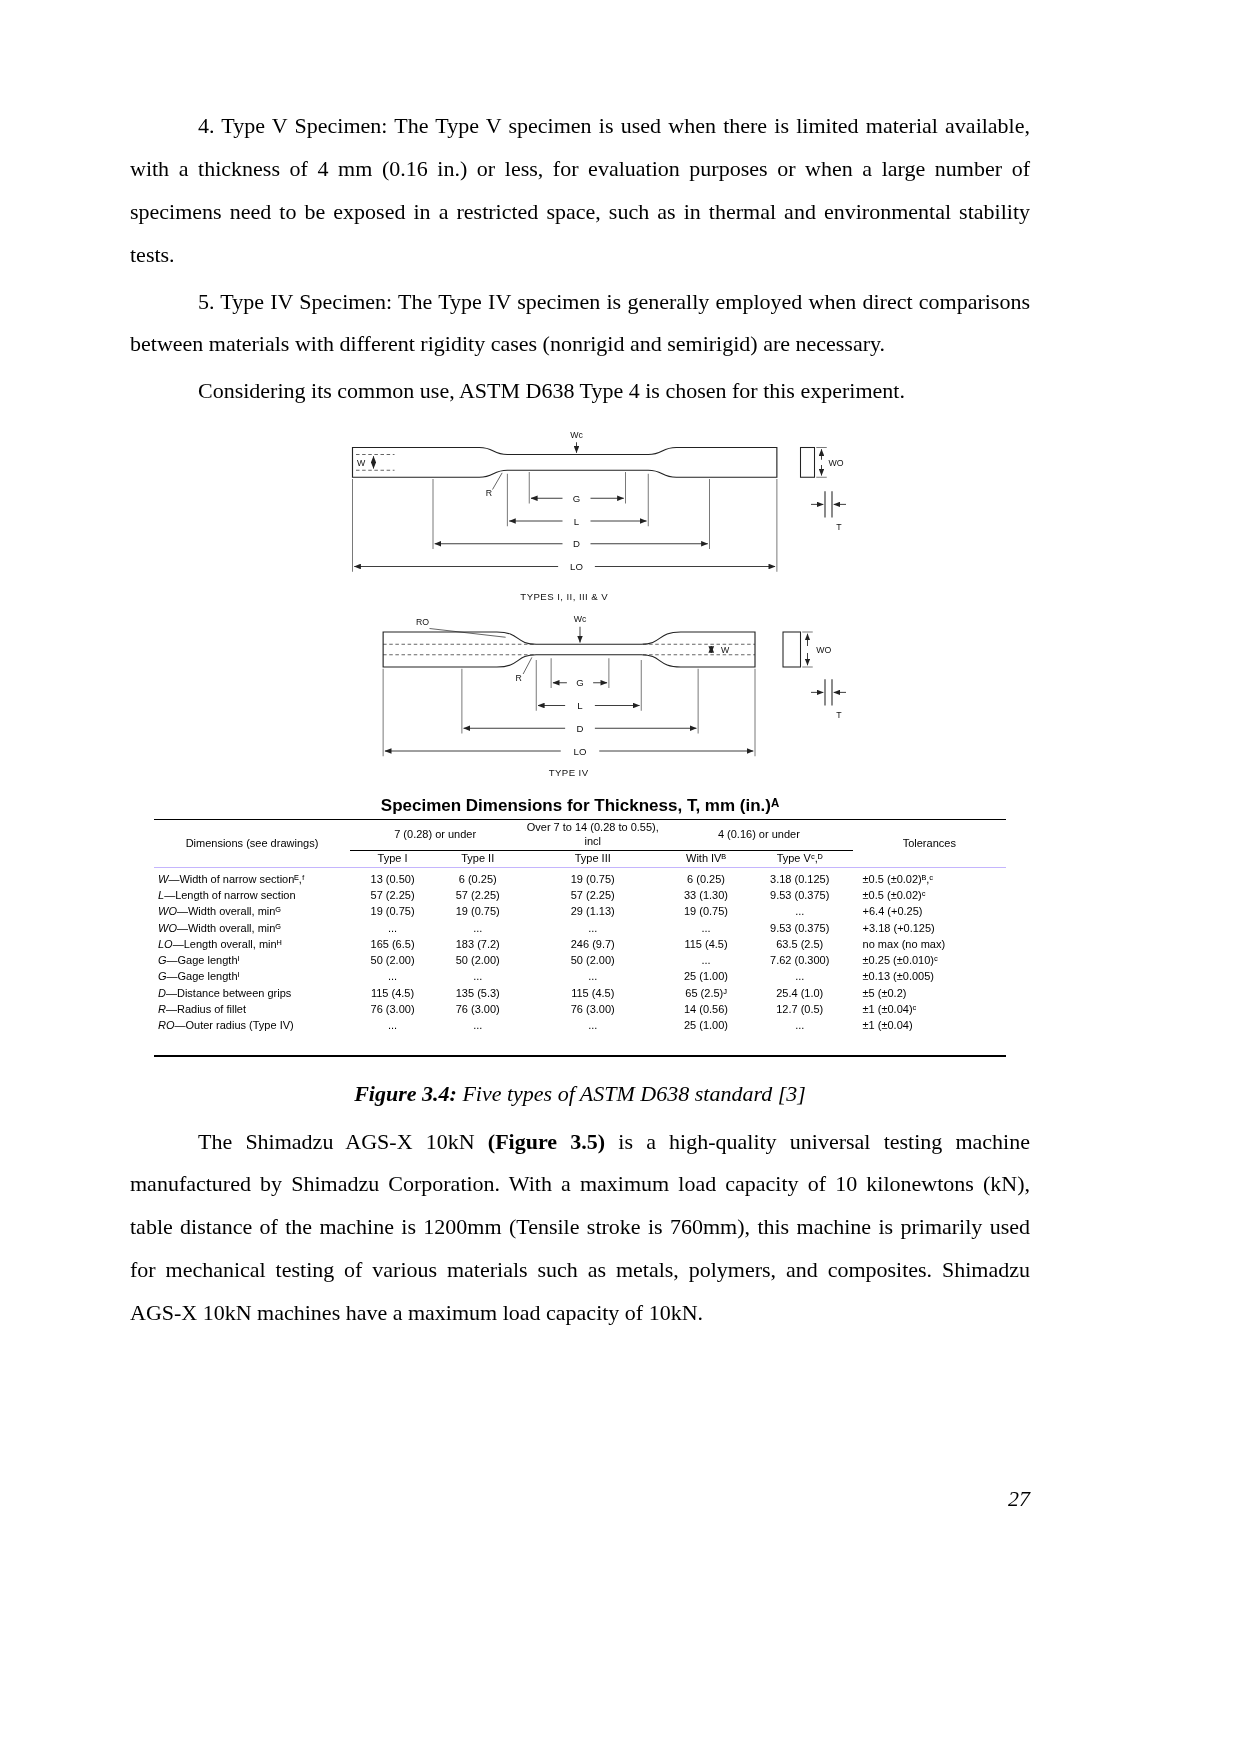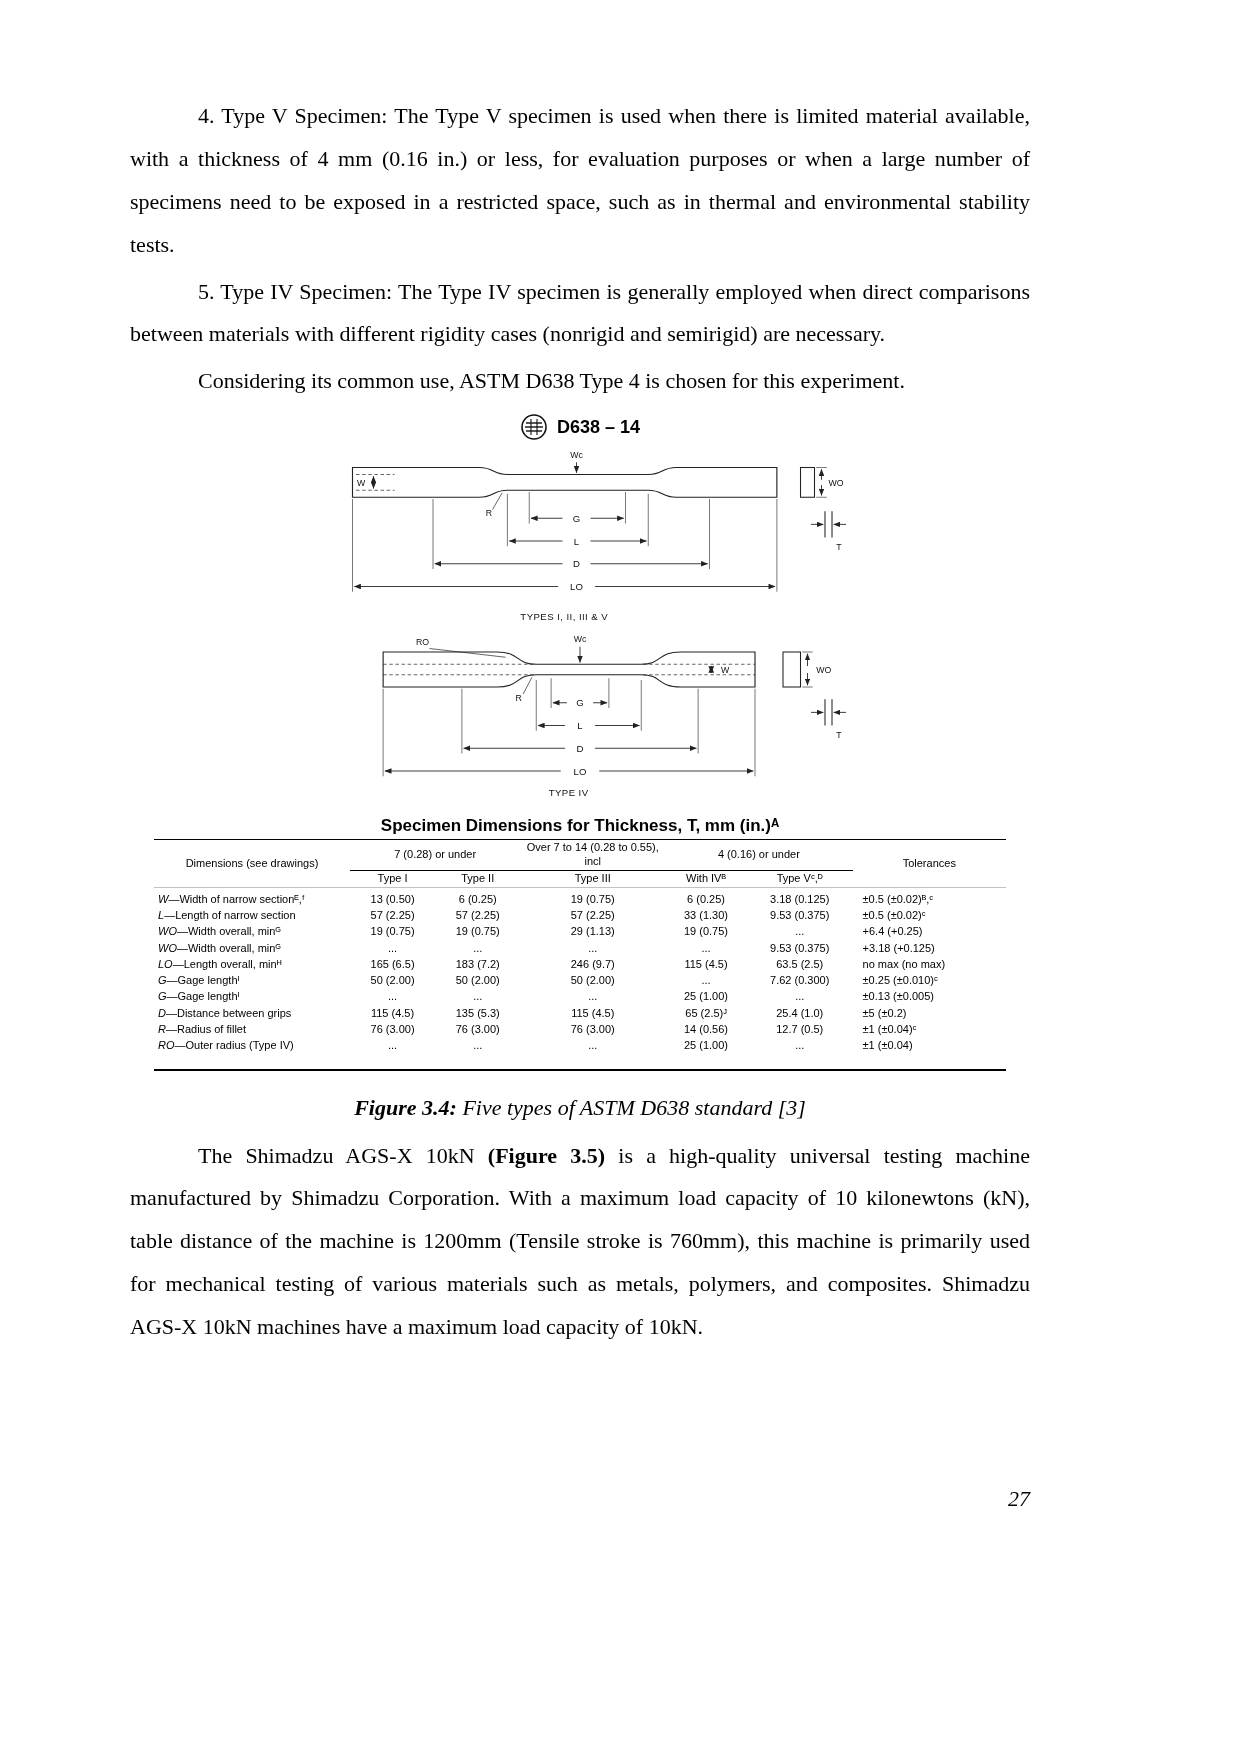--- a/index.html
+++ b/index.html
@@ -3,21 +3,21 @@
 <meta charset="utf-8">
 <style>
   * { box-sizing: border-box; }
   html, body { margin: 0; padding: 0; }
   body {
     width: 1240px; height: 1754px;
     background: #ffffff; color: #000;
     font-family: "Liberation Serif", serif;
     position: relative; overflow: hidden;
   }
-  .content { position: absolute; left: 130px; top: 95px; width: 900px; }
+  .content { position: absolute; left: 130px; top: 105px; width: 900px; }
   p.body {
     font-size: 22px; line-height: 1.95; text-align: justify;
     text-indent: 68px; margin: 0 0 4px 0;
   }
   .figure { margin-top: 10px; text-align: center; }
   .fig-header {
     display: flex; justify-content: center; align-items: center; gap: 9px;
     font-family: "Liberation Sans", sans-serif; font-weight: bold; font-size: 18px;
     margin-bottom: 2px;
   }
@@ -33,21 +33,21 @@
     width: 852px; margin: 0 auto; border-collapse: collapse;
     font-family: "Liberation Sans", sans-serif; font-size: 11px;
     border-top: 1.5px solid #000; border-bottom: 2.5px solid #000;
   }
   .spec-table th, .spec-table td { padding: 1px 4px; font-weight: normal; }
   .spec-table thead th { text-align: center; vertical-align: middle; line-height: 1.25; }
   .spec-table th.grp { border-bottom: 1px solid #000; }
   .spec-table tr.subhead th, .spec-table th.span2 { border-bottom: 1px solid #c4b5fd; }
   .spec-table tbody td { text-align: center; line-height: 1.3; }
   .spec-table tbody tr:first-child td { padding-top: 4px; }
-  .spec-table tbody tr:last-child td { padding-bottom: 16px; }
+  .spec-table tbody tr:last-child td { padding-bottom: 22px; }
   .spec-table td.lbl { text-align: left; }
   .spec-table td.lbl i { font-style: italic; }
   .spec-table td.tol { text-align: left; padding-left: 10px; }
   .fig-caption { text-align: center; font-size: 22px; margin: 24px 0 14px 0; }
   .fig-caption .b { font-weight: bold; font-style: italic; }
   .fig-caption .i { font-style: italic; }
   .page-num {
     position: absolute; left: 130px; top: 1486px; width: 900px;
     text-align: right; font-size: 22px; font-style: italic;
   }
@@ -56,31 +56,20 @@
 <body>
 
 <div class="content">
 
   <p class="body">4. Type V Specimen: The Type V specimen is used when there is limited material available, with a thickness of 4 mm (0.16 in.) or less, for evaluation purposes or when a large number of specimens need to be exposed in a restricted space, such as in thermal and environmental stability tests.</p>
   <p class="body">5. Type IV Specimen: The Type IV specimen is generally employed when direct comparisons between materials with different rigidity cases (nonrigid and semirigid) are necessary.</p>
   <p class="body">Considering its common use, ASTM D638 Type 4 is chosen for this experiment.</p>
 
   <div class="figure">
 
-    <div class="fig-header">
-      <svg width="28" height="28" viewBox="0 0 28 28">
-        <circle cx="14" cy="14" r="12" fill="none" stroke="#111" stroke-width="1.6"></circle>
-        <line x1="6" y1="10" x2="22" y2="10" stroke="#111" stroke-width="1.4"></line>
-        <line x1="5" y1="14" x2="23" y2="14" stroke="#111" stroke-width="1.4"></line>
-        <line x1="6" y1="18" x2="22" y2="18" stroke="#111" stroke-width="1.4"></line>
-        <line x1="11" y1="6" x2="11" y2="22" stroke="#111" stroke-width="1.1"></line>
-        <line x1="17" y1="6" x2="17" y2="22" stroke="#111" stroke-width="1.1"></line>
-      </svg>
-      <span>D638 – 14</span>
-    </div>
 
     <svg class="spec" width="560" viewBox="0 0 640 215">
       <defs>
         <marker id="ah1" viewBox="0 0 10 8" markerWidth="8" markerHeight="6.5" refX="9.5" refY="4" orient="auto" markerUnits="userSpaceOnUse">
           <path d="M0 0 L10 4 L0 8 Z" fill="#222"></path>
         </marker>
       </defs>
       <g>
         <path d="M60 28 H205 C222 28 220 36 237 36 H398 C415 36 413 28 430 28 H545 V62 H430 C413 62 415 54 398 54 H237 C220 54 222 62 205 62 H60 Z" fill="none" stroke="#222" stroke-width="1.3"></path>
       </g>

